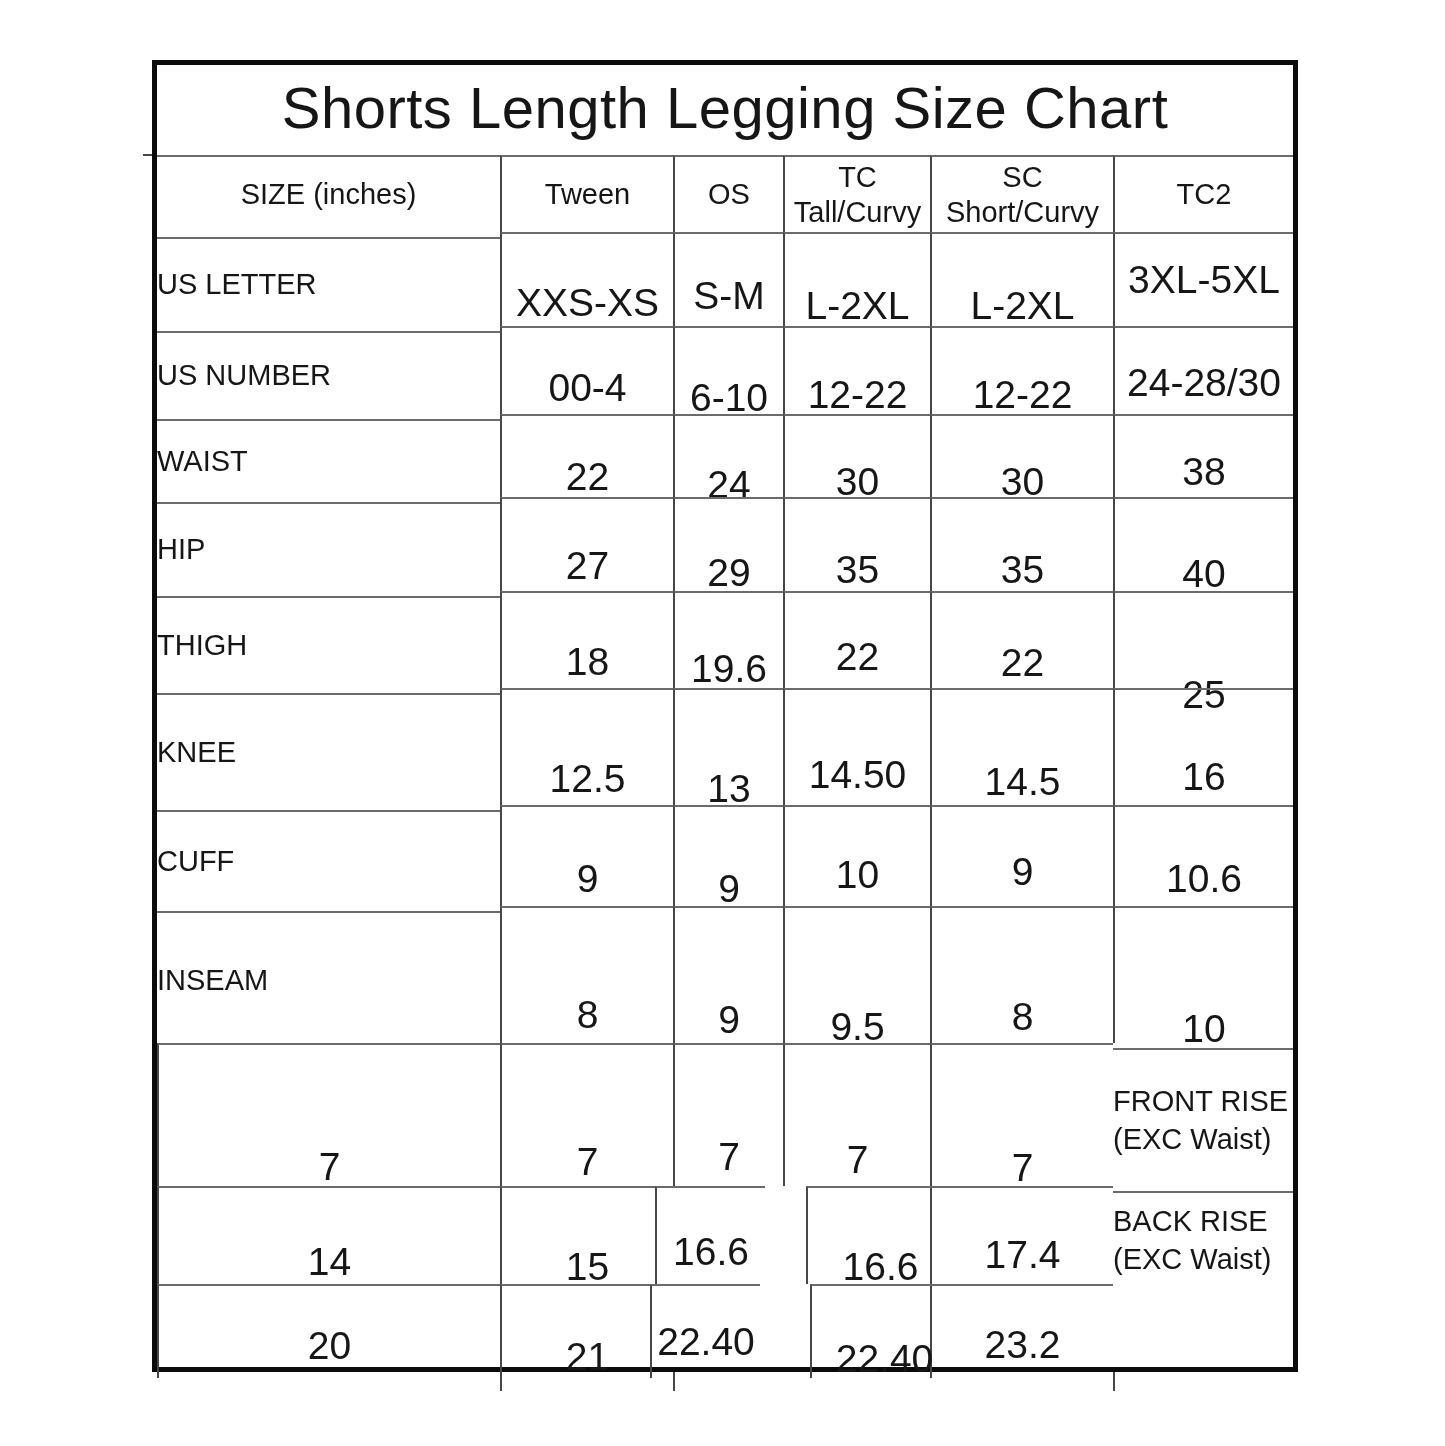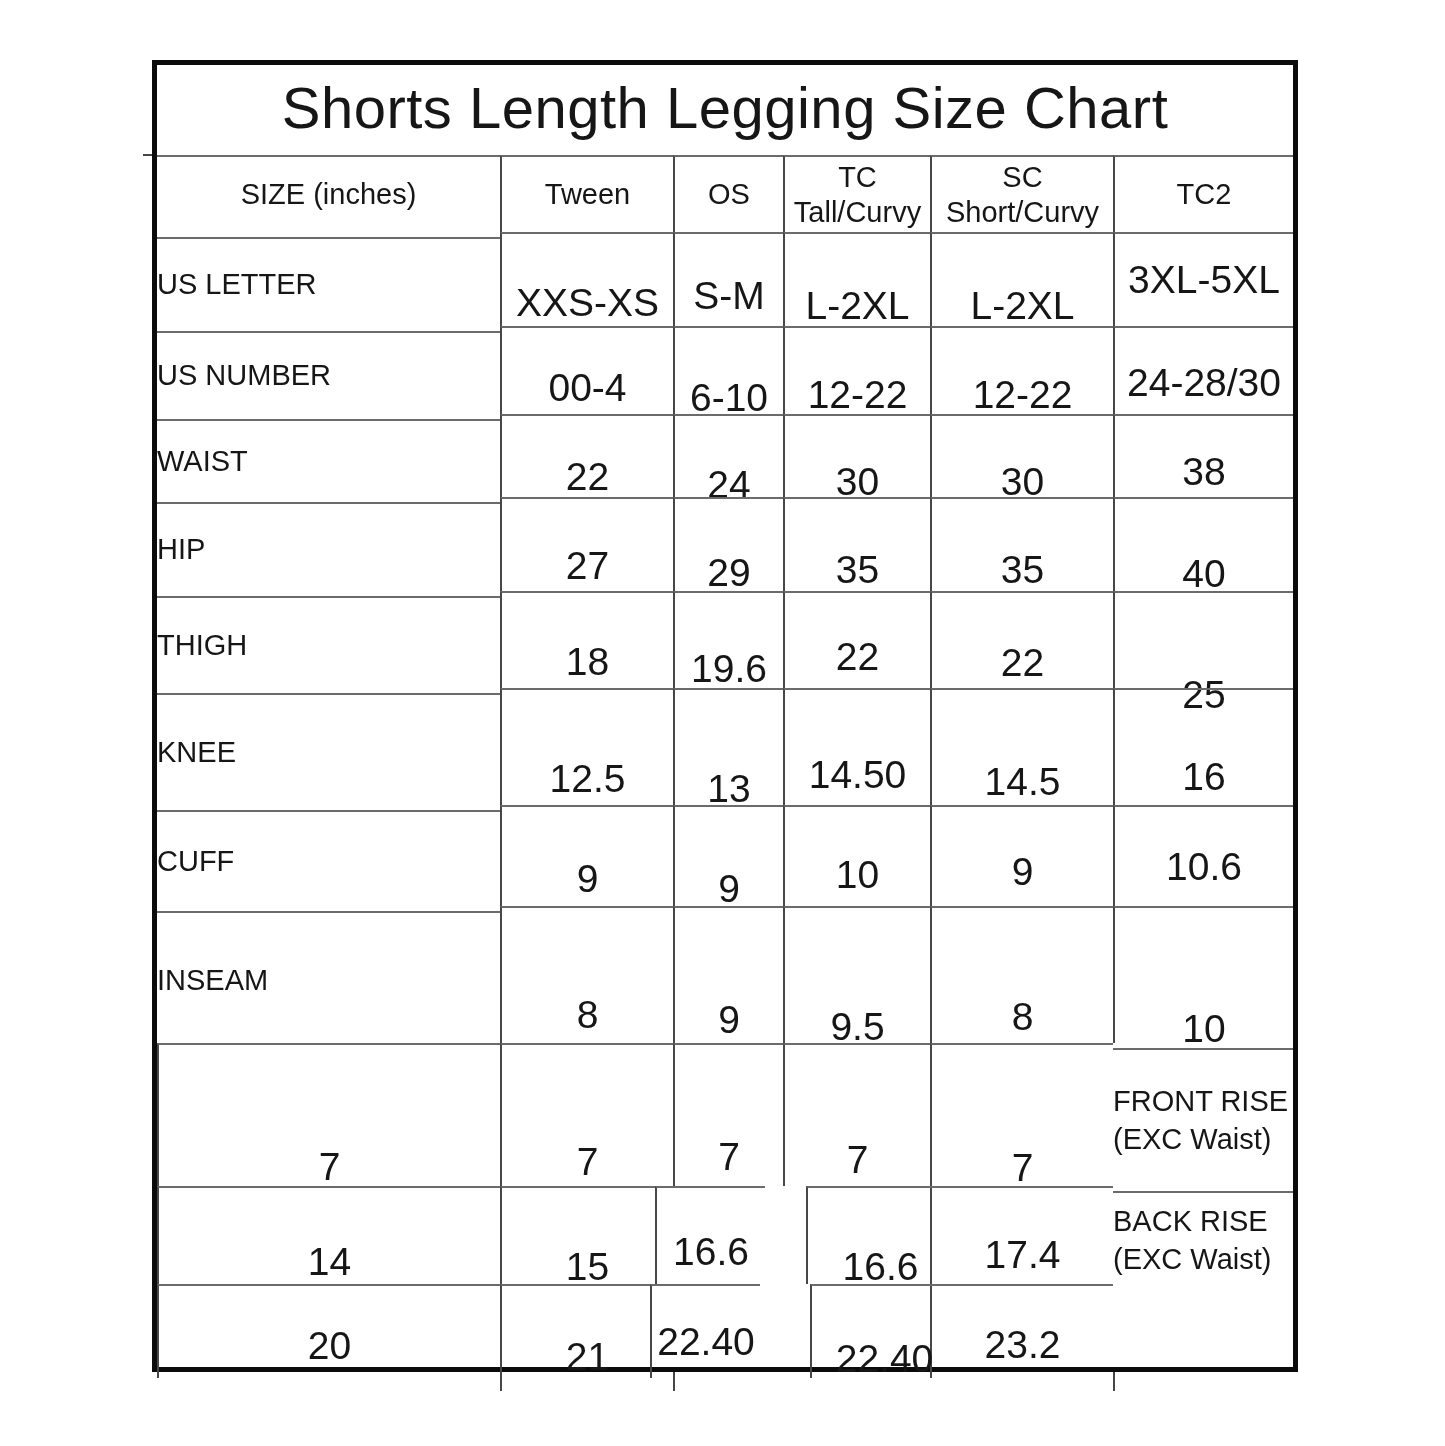--- a/index.html
+++ b/index.html
@@ -96,21 +96,21 @@
     <div class="cell val" style="padding-top:79px">13</div>
     <div class="cell val" style="padding-top:65px">14.50</div>
     <div class="cell val" style="padding-top:72px">14.5</div>
     <div class="cell val" style="padding-top:67px">16</div>
 
     <div class="cell lab fc">CUFF</div>
     <div class="cell val" style="padding-top:52px">9</div>
     <div class="cell val" style="padding-top:62px">9</div>
     <div class="cell val" style="padding-top:48px">10</div>
     <div class="cell val" style="padding-top:45px">9</div>
-    <div class="cell val" style="padding-top:40px">10.6</div>
+    <div class="cell val" style="padding-top:52px">10.6</div>
 
     <div class="cell lab fc">INSEAM</div>
     <div class="cell val" style="padding-top:87px">8</div>
     <div class="cell val" style="padding-top:92px">9</div>
     <div class="cell val" style="padding-top:99px">9.5</div>
     <div class="cell val" style="padding-top:89px">8</div>
     <div class="cell val" style="padding-top:101px">10</div>
 
     <div class="cell val" style="padding-top:102px">7</div>
     <div class="cell val" style="padding-top:97px">7</div>

